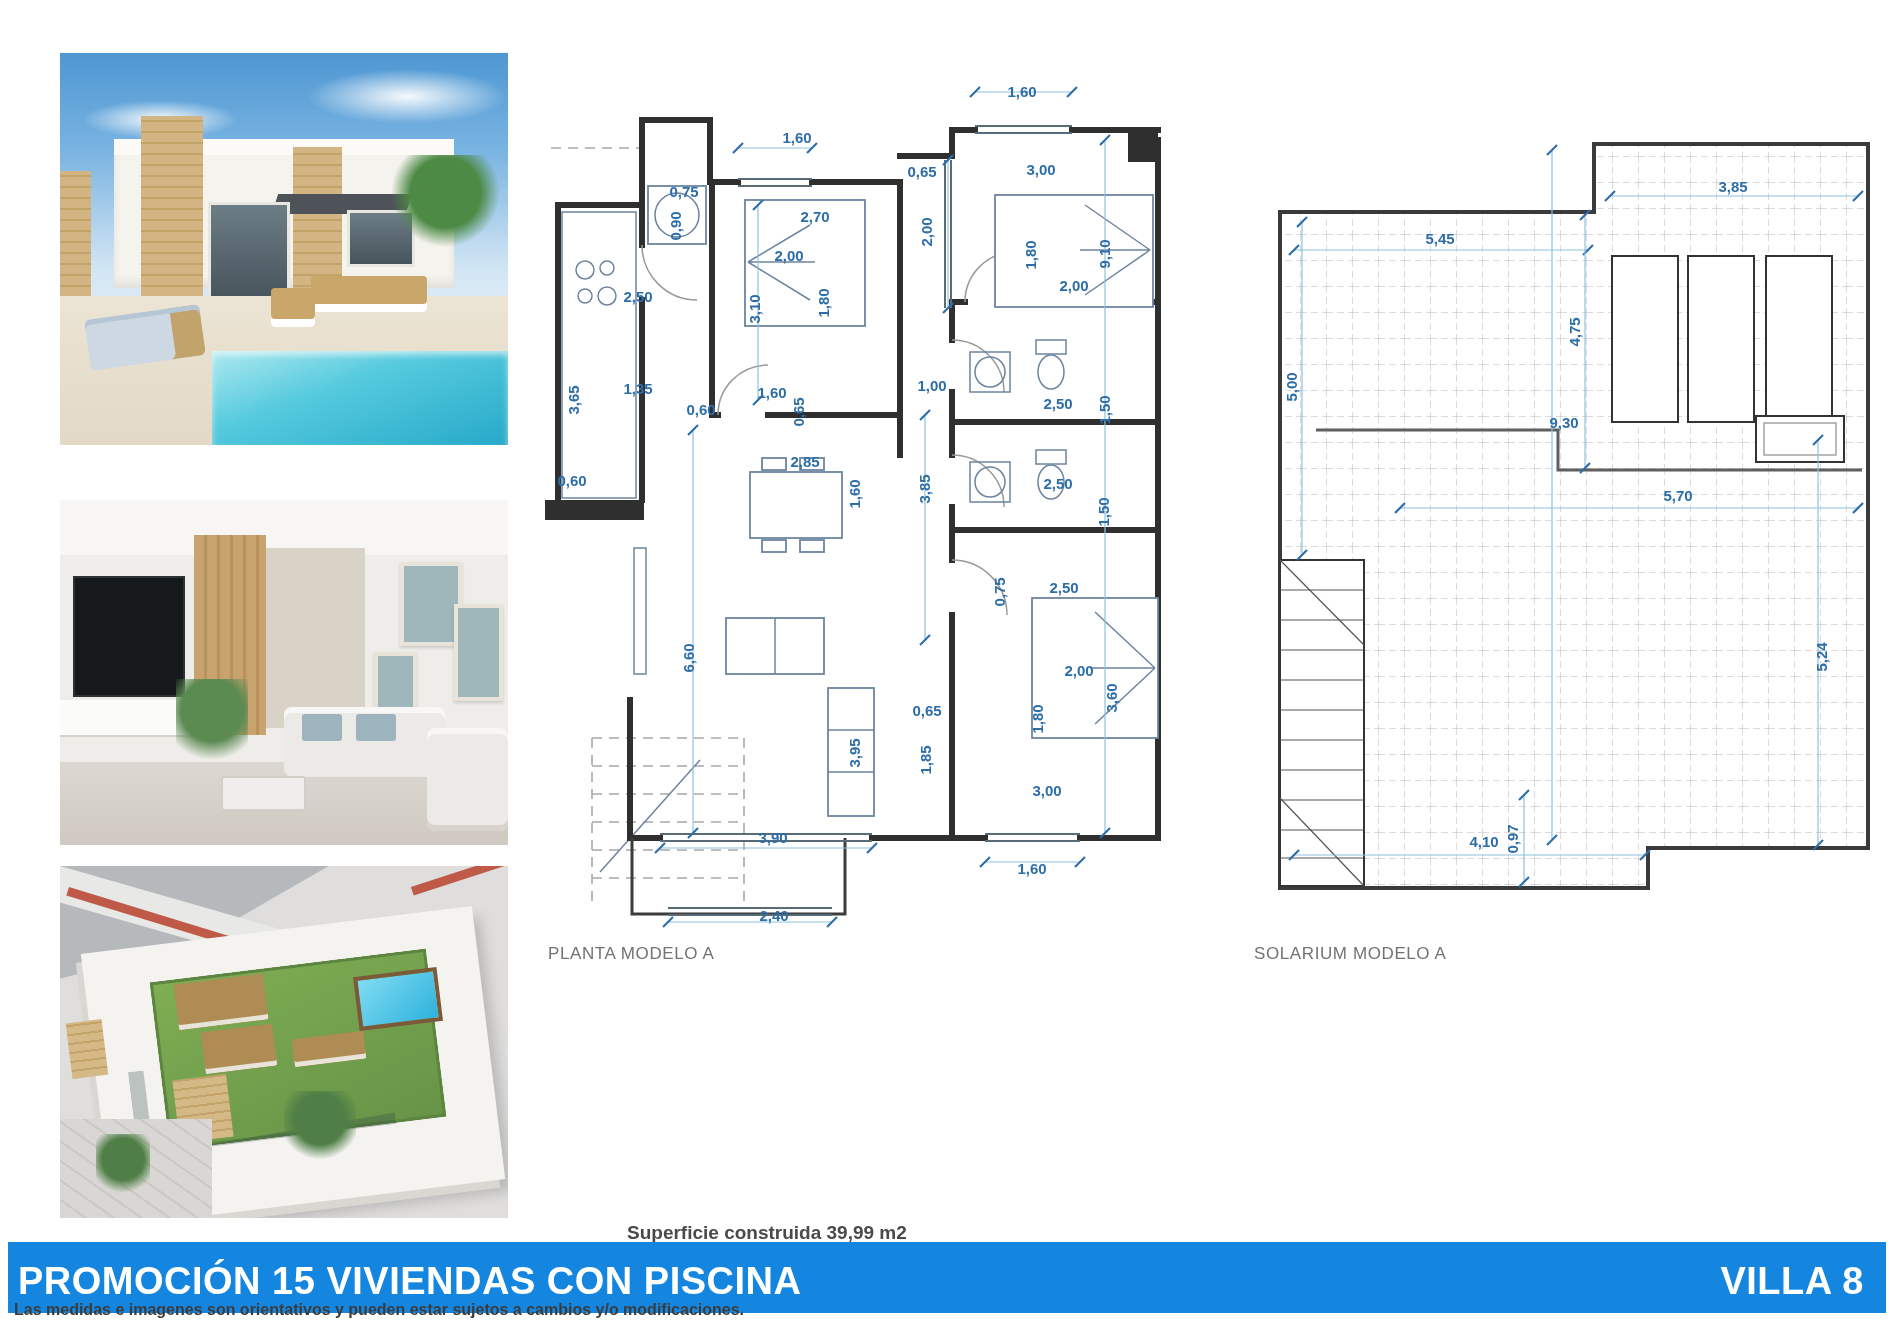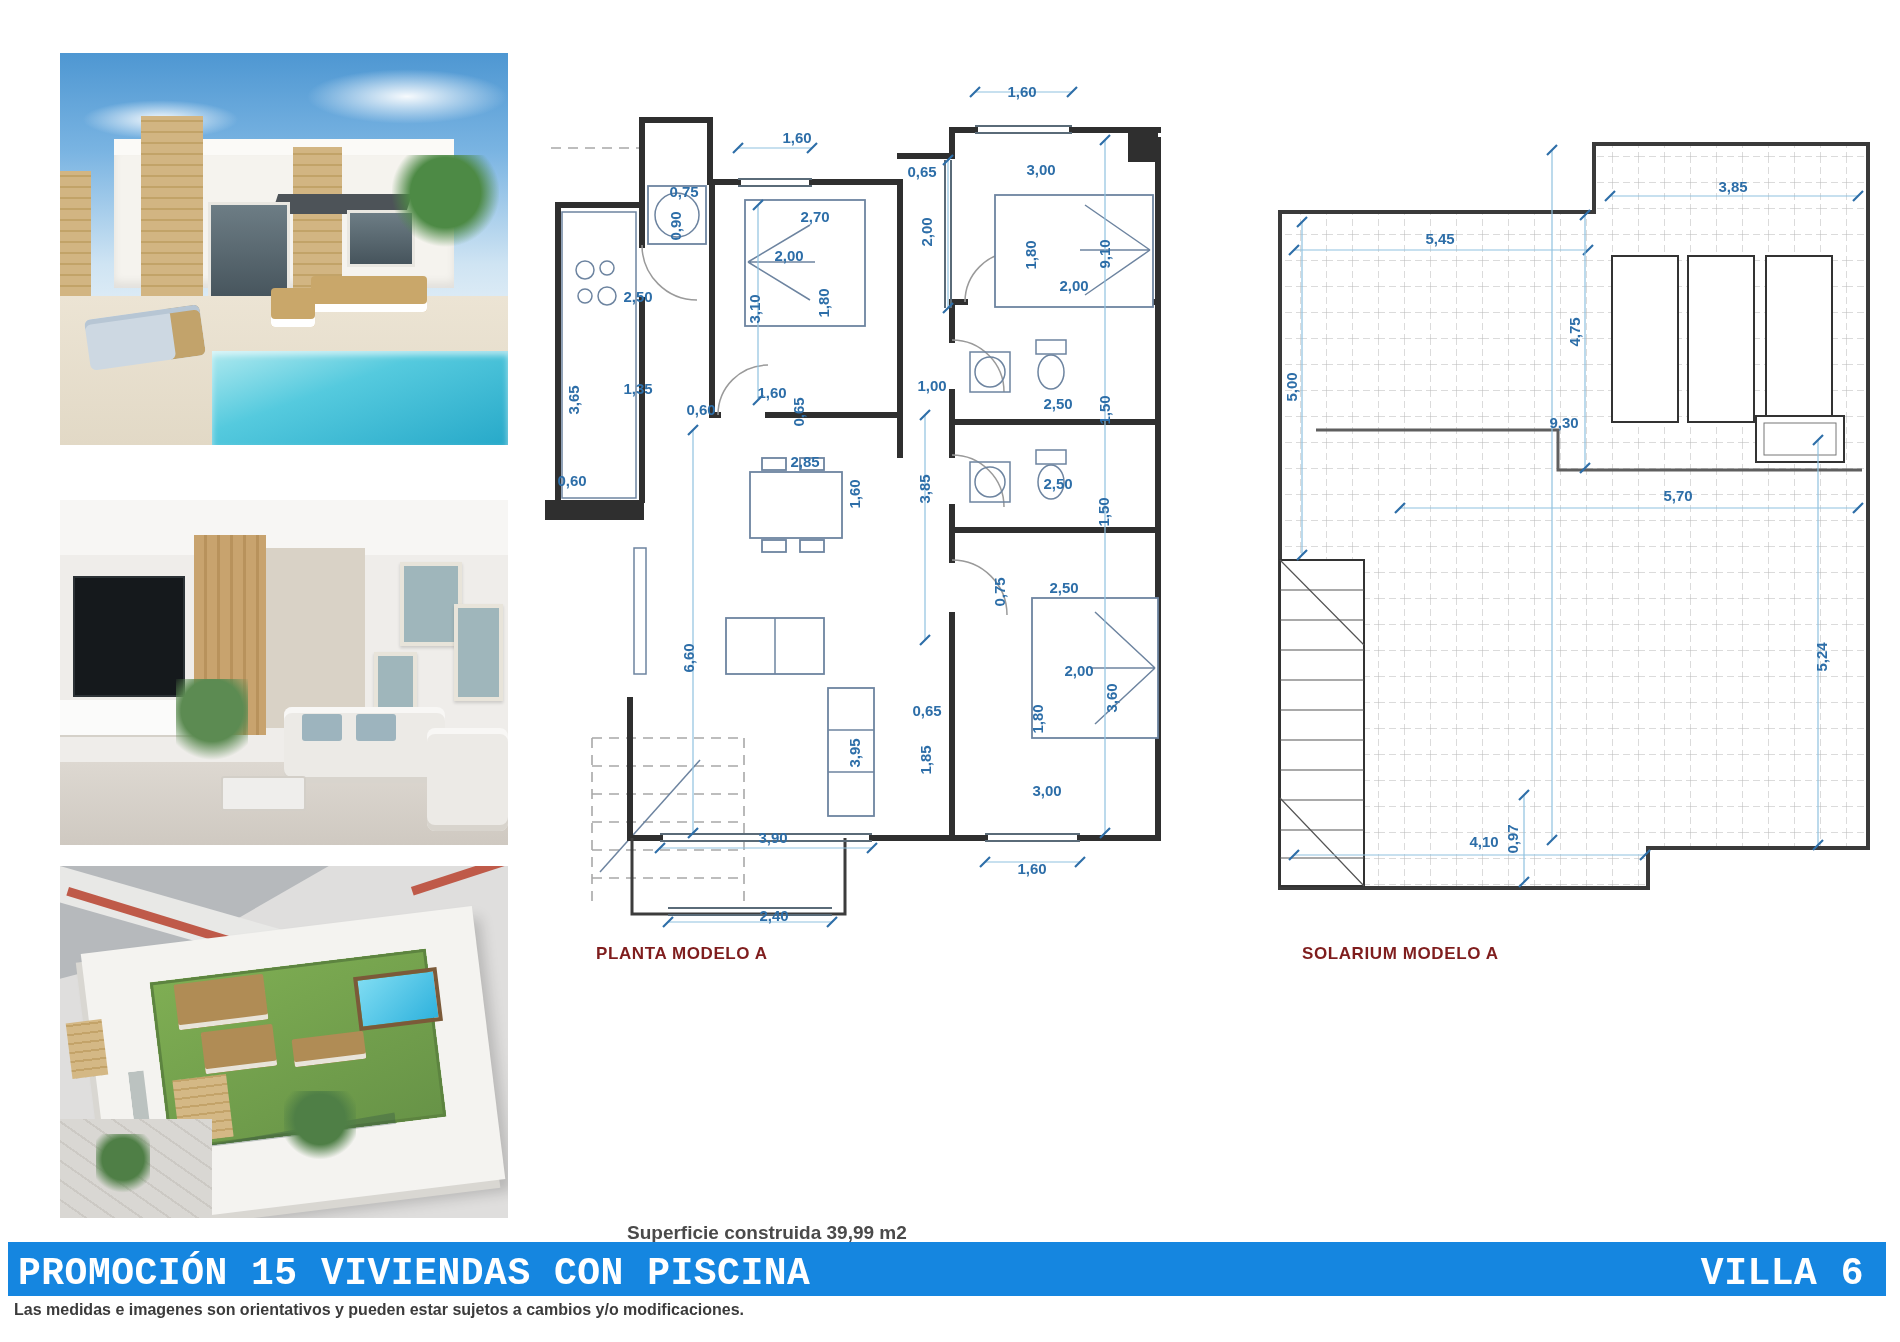--- a/index.html
+++ b/index.html
@@ -66,24 +66,24 @@
   .win{stroke:#5a6b78;stroke-width:2;fill:none;}
   .door{stroke:#9a9a9a;stroke-width:1.5;fill:none;}
   .dash{stroke:#a8a8a8;stroke-width:1.6;fill:none;stroke-dasharray:10 7;}
   .furn{stroke:#6d84a0;stroke-width:1.8;fill:#ffffff;}
   .furnl{stroke:#6d84a0;stroke-width:1.5;fill:none;}
   .dimline{stroke:#8fc1e0;stroke-width:1.2;}
   .dimtick{stroke:#2d6ea8;stroke-width:2.2;}
   .dimtext{fill:#2d6ea8;font:bold 15px "Liberation Sans",sans-serif;text-anchor:middle;}
   .parapet{stroke:#5f5f5f;stroke-width:3;fill:none;}
   
-  .plan-caption{position:absolute;color:#7f1d1d;font-size:17px;letter-spacing:.6px;font-weight:700;margin-left:48px;}
+  .plan-caption{position:absolute;color:#737373;font-size:17px;letter-spacing:.6px;font-weight:400;}
   #surface-note{position:absolute;left:627px;top:1222px;color:#4a4a4a;font-size:19px;font-weight:600;}
-  #banner{position:absolute;left:8px;top:1242px;width:1878px;height:54px;background:#1586e0;
-     display:flex;align-items:center;justify-content:space-between;padding:8px 22px 0 10px;box-sizing:border-box;font-family:Liberation Mono, monospace;}
+  #banner{position:absolute;left:8px;top:1242px;width:1878px;height:71px;background:#1586e0;
+     display:flex;align-items:center;justify-content:space-between;padding:8px 22px 0 10px;box-sizing:border-box;}
   #banner .t{color:#ffffff;font-size:38px;font-weight:bold;letter-spacing:.5px;white-space:nowrap;}
   #disclaimer{position:absolute;left:14px;top:1301px;color:#3b3b3b;font-size:16px;font-weight:600;}
 </style>
 </head>
 <body>
 
 <div class="photo" id="photo1">
   <div class="p1-sky"></div>
   <div class="p1-cloud" style="left:55%;top:4%;width:45%;height:14%;"></div>
   <div class="p1-cloud" style="left:5%;top:12%;width:35%;height:10%;"></div>
@@ -348,16 +348,16 @@
     </g>
 </svg>
 
 <div class="plan-caption" style="left:548px;top:944px;">PLANTA MODELO A</div>
 <div class="plan-caption" style="left:1254px;top:944px;">SOLARIUM MODELO A</div>
 
 <div id="surface-note">Superficie construida 39,99 m2</div>
 
 <div id="banner">
   <span class="t">PROMOCIÓN 15 VIVIENDAS CON PISCINA</span>
-  <span class="t">VILLA 6</span>
+  <span class="t">VILLA 8</span>
 </div>
 
 <div id="disclaimer">Las medidas e imagenes son orientativos y pueden estar sujetos a cambios y/o modificaciones.</div>
 
 </body></html>

